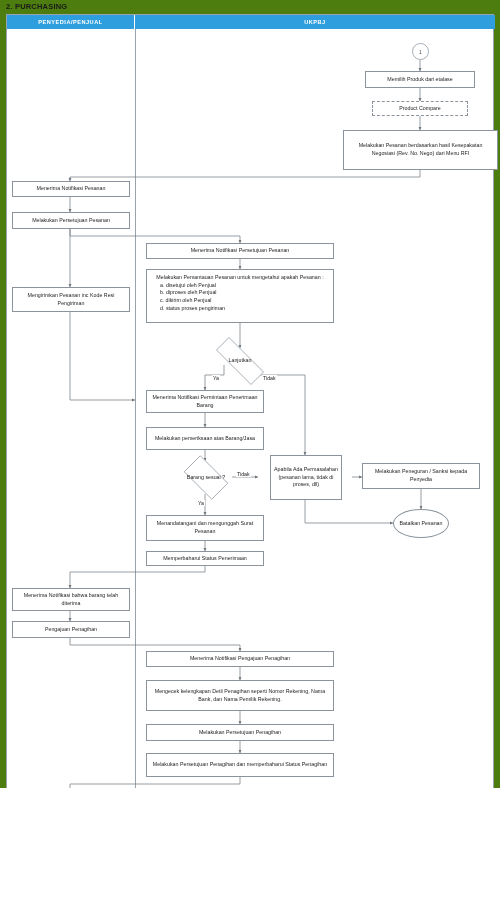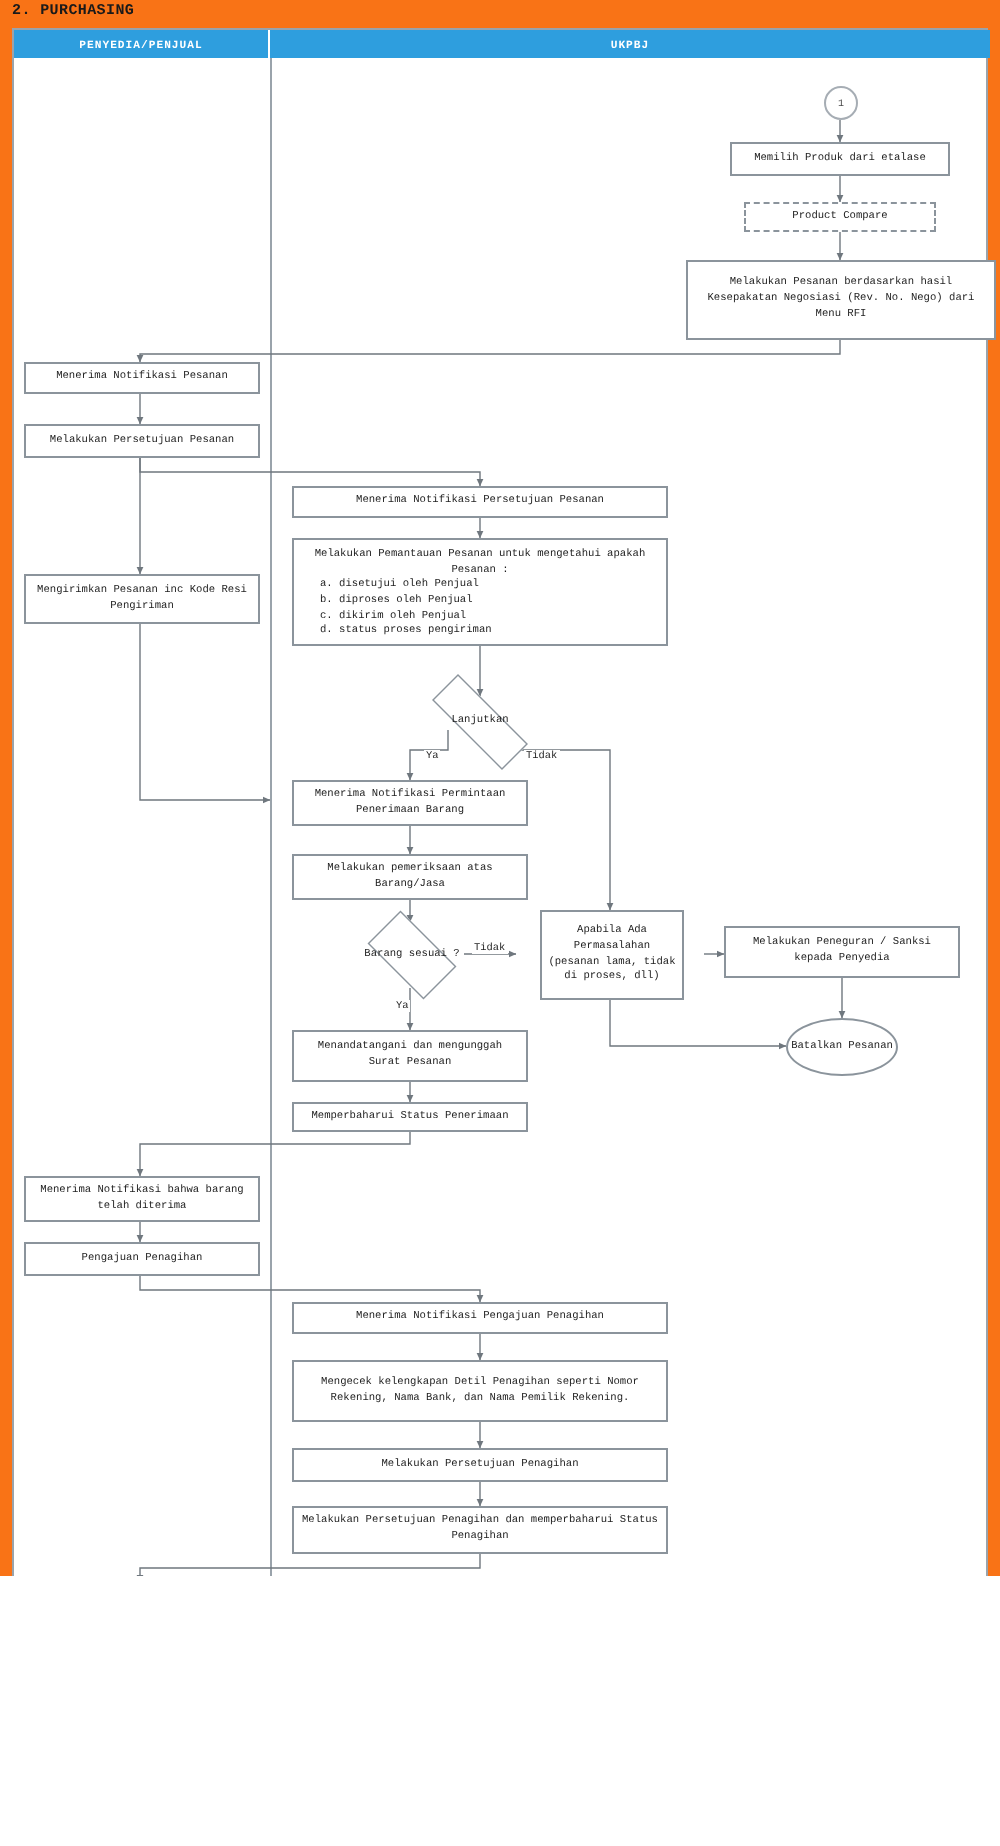--- a/index.html
+++ b/index.html
@@ -5,23 +5,22 @@
   * { box-sizing: border-box; }
   html, body {
     margin: 0; padding: 0;
     background: #ffffff;
     font-family: "Liberation Sans", sans-serif;
   }
   #page {
     position: relative;
     width: 500px;
     height: 788px;
-    background: #f97316;
+    background: #4d7c0f;
     overflow: hidden;
-    font-family: Liberation Mono, monospace;
   }
   #doc-title {
     position: absolute;
     left: 6px; top: 2px;
     font-size: 7.5px;
     font-weight: bold;
     color: #1a1a1a;
     letter-spacing: 0.2px;
   }
   

